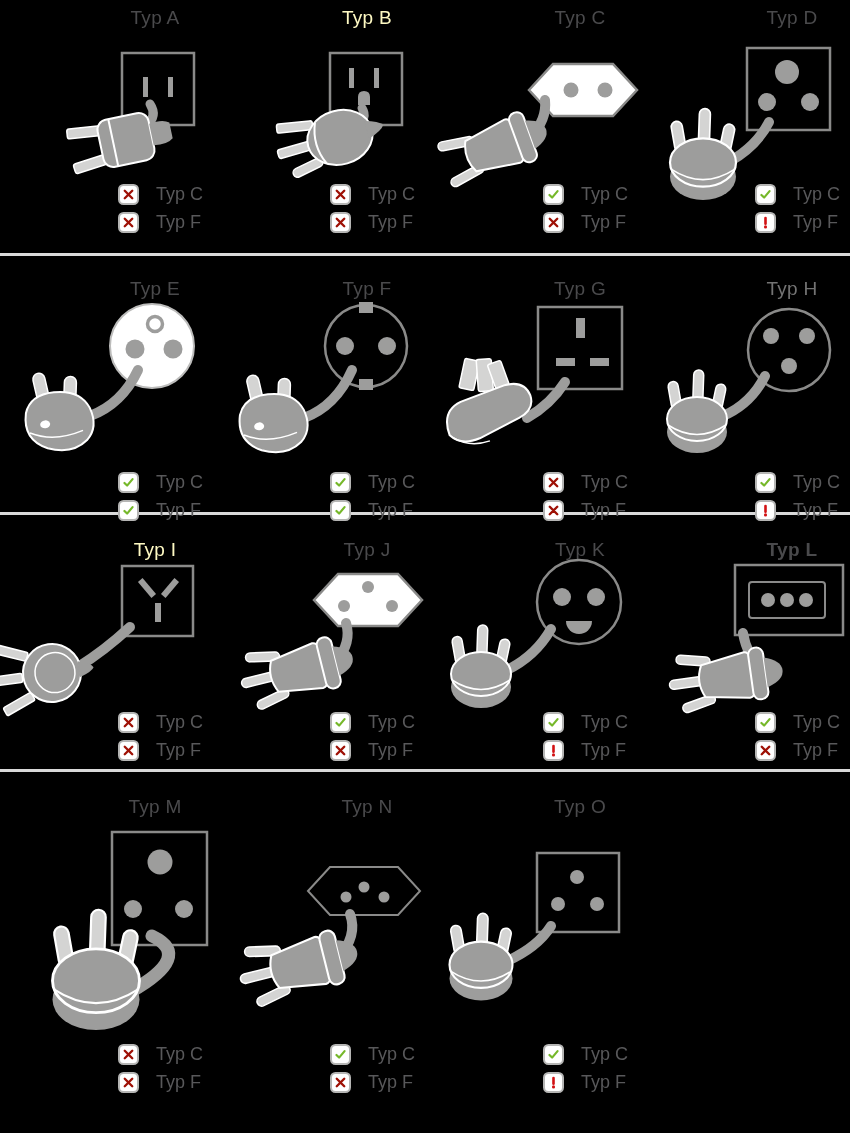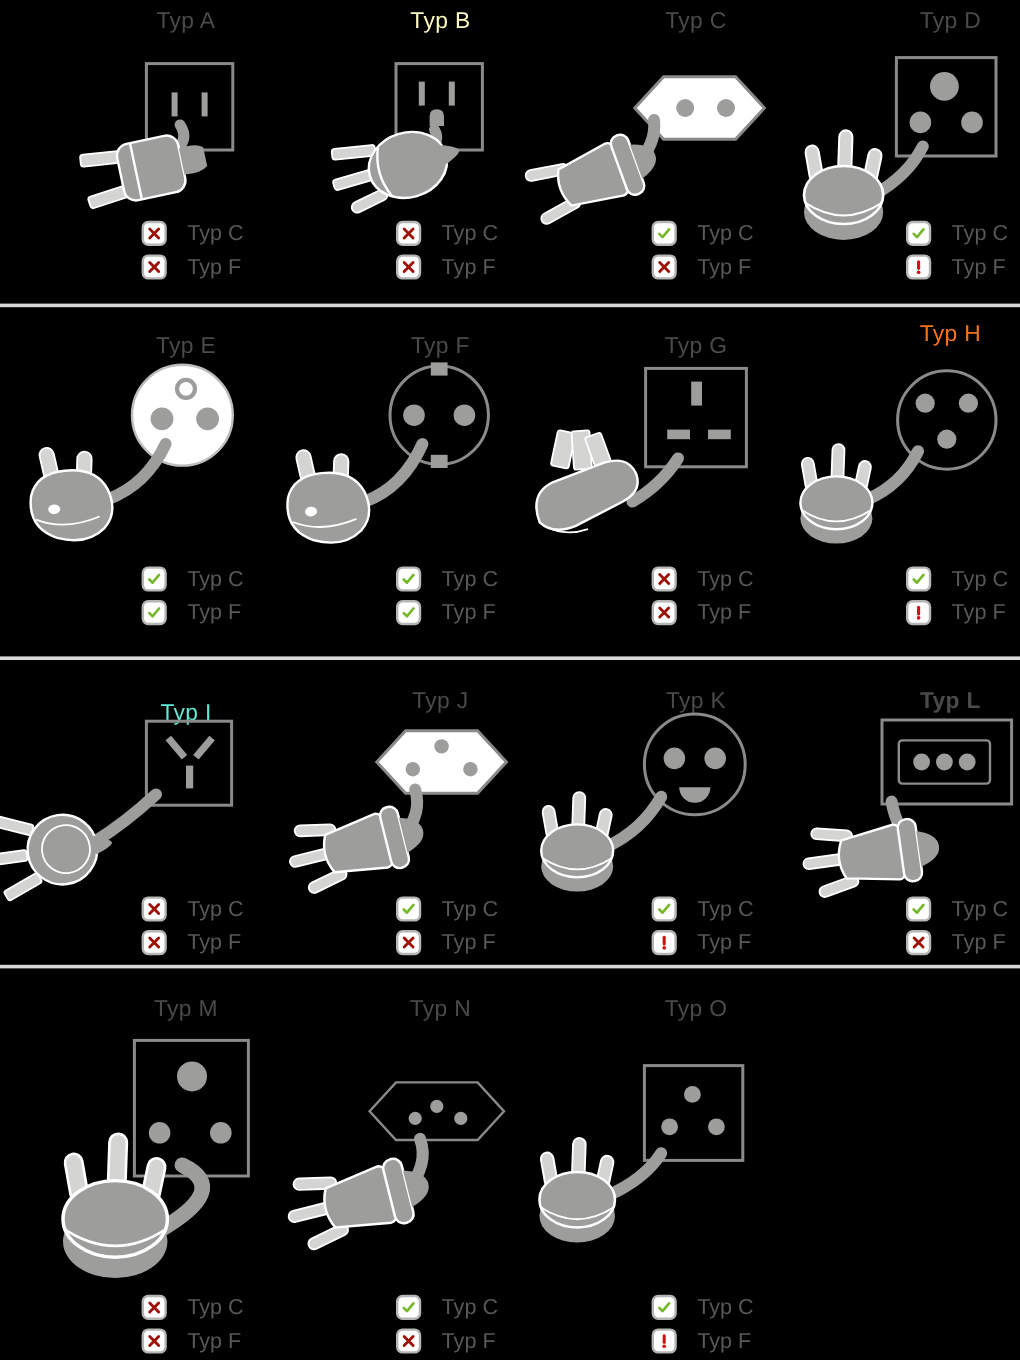--- a/index.html
+++ b/index.html
@@ -185,21 +185,21 @@
                 <path d="M8,2.6 L8,9.4" fill="none" stroke="#d21113" stroke-width="3.2" stroke-linecap="round"></path>
                 <circle cx="8" cy="13.4" r="1.9" fill="#d21113"></circle>
               </svg>
             </span>
             <span class="lbl" style="color: rgb(88, 88, 90);">Typ F</span>
           </div>
         </div>
       </div>
     </div>
     <div class="divider" style="background: rgb(217, 217, 217);"></div>
-    <div class="section" style="height: 291px;">
+    <div class="section" style="height: 256px;">
       <div class="cell" style="left: 0px;">
         <div class="title" style="top: 22px; color: rgb(74, 74, 76);">Typ E</div>
         <div class="art" style="top: 46px;">
           <svg width="212" height="175" viewBox="0 0 212 175" xmlns="http://www.w3.org/2000/svg">
             <circle cx="152" cy="44" r="42" fill="#fff" stroke="#bcbcbb" stroke-width="2"></circle>
             <circle cx="155" cy="22" r="7.5" fill="#fff" stroke="#9d9d9c" stroke-width="3.5"></circle>
             <circle cx="135" cy="47" r="9.5" fill="#9d9d9c"></circle>
             <circle cx="173" cy="47" r="9.5" fill="#9d9d9c"></circle>
             <path d="M90,114 Q122,102 138,68" fill="none" stroke="#9d9d9c" stroke-width="10" stroke-linecap="round"></path>
             <g transform="translate(58,120) rotate(-6) scale(1)">
@@ -313,21 +313,21 @@
             <span class="ic">
               <svg viewBox="0 0 16 16">
                 <path d="M3.4,3.4 L12.6,12.6 M12.6,3.4 L3.4,12.6" fill="none" stroke="#9e1005" stroke-width="2.9" stroke-linecap="round"></path>
               </svg>
             </span>
             <span class="lbl" style="color: rgb(88, 88, 90);">Typ F</span>
           </div>
         </div>
       </div>
       <div class="cell" style="left: 637px;">
-        <div class="title" style="top: 12px; color: #f97316;">Typ H</div>
+        <div class="title" style="top: 22px; color: #737373;">Typ H</div>
         <div class="art" style="top: 46px;">
           <svg width="212" height="175" viewBox="0 0 212 175" xmlns="http://www.w3.org/2000/svg">
             <circle cx="152" cy="48" r="41" fill="none" stroke="#8a8a89" stroke-width="2.5"></circle>
             <circle cx="134" cy="34" r="8" fill="#9d9d9c"></circle>
             <circle cx="170" cy="34" r="8" fill="#9d9d9c"></circle>
             <circle cx="152" cy="64" r="8" fill="#9d9d9c"></circle>
             <path d="M86,114 Q114,102 128,74" fill="none" stroke="#9d9d9c" stroke-width="10" stroke-linecap="round"></path>
             <g transform="translate(60,122) rotate(0) scale(1)">
               <g transform="rotate(-10)">
                 <rect x="-22" y="-46" width="10" height="28" rx="5" fill="#d4d4d3" stroke="#fff" stroke-width="1.5"></rect>
@@ -361,21 +361,21 @@
               </svg>
             </span>
             <span class="lbl" style="color: rgb(88, 88, 90);">Typ F</span>
           </div>
         </div>
       </div>
     </div>
     <div class="divider" style="background: rgb(217, 217, 217);"></div>
     <div class="section" style="height: 254px;">
       <div class="cell" style="left: 0px;">
-        <div class="title" style="top: 24px; color: #5eead4; margin-top: 10px;">Typ I</div>
+        <div class="title" style="top: 24px; color: #fef9c3;">Typ I</div>
         <div class="art" style="top: 50px;">
           <svg width="212" height="160" viewBox="0 0 212 160" xmlns="http://www.w3.org/2000/svg">
             <rect x="122" y="1" width="71" height="70" fill="none" stroke="#8a8a89" stroke-width="2.5"></rect>
             <g transform="translate(147,23) rotate(-40)">
               <rect x="-3" y="-10.5" width="6" height="21" fill="#9d9d9c"></rect>
             </g>
             <g transform="translate(170,23) rotate(40)">
               <rect x="-3" y="-10.5" width="6" height="21" fill="#9d9d9c"></rect>
             </g>
             <rect x="155" y="38" width="6" height="19" fill="#9d9d9c"></rect>

